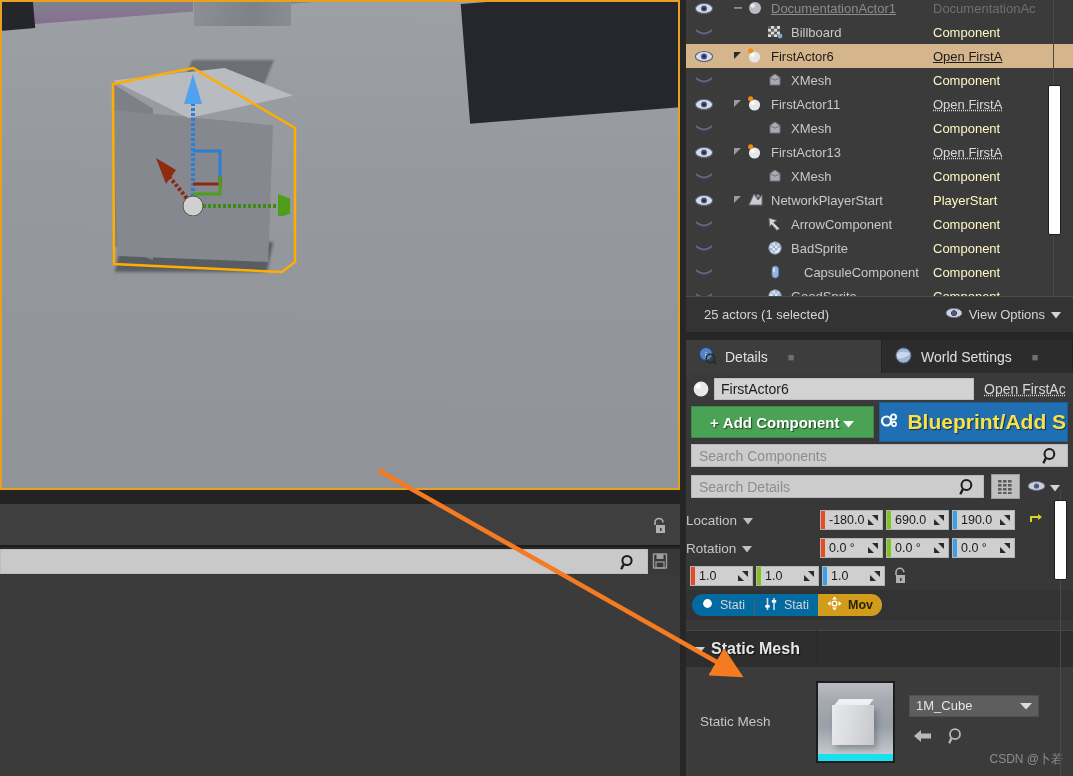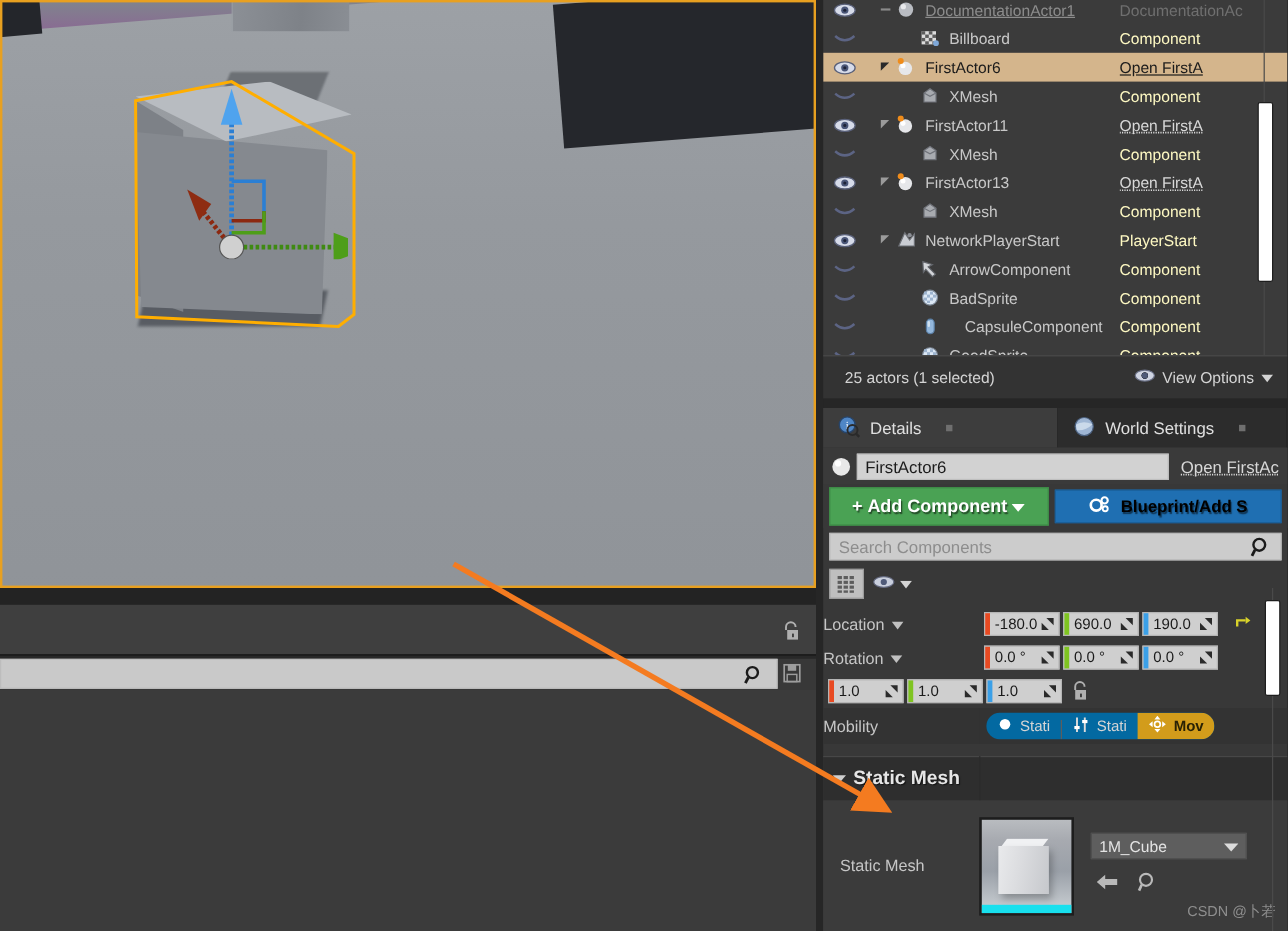--- a/index.html
+++ b/index.html
@@ -204,23 +204,23 @@
     position:absolute; left:0; top:64px; width:387px; height:36px;
     display:flex; align-items:center; gap:5px; padding:0 5px; background:#383838;
   }
   .btn-addcomp {
     width:183px; height:32px; background:#4aa254; border:1px solid #3d8a46;
     display:flex; align-items:center; justify-content:center; gap:4px;
     color:#ffffff; font-size:15px; font-weight:bold;
     text-shadow: 1px 1px 1px rgba(0,0,0,.55);
   }
   .btn-blueprint {
-    width:190px; height:28px; background:#1f6fb2; border:1px solid #1a5f99;
+    width:190px; height:40px; background:#1f6fb2; border:1px solid #1a5f99;
     display:flex; align-items:center; justify-content:center; gap:8px;
-    color:#000000; font-size:14px; font-weight:bold; overflow:hidden;
+    color:#fde047; font-size:21px; font-weight:bold; overflow:hidden;
     text-shadow: 1px 1px 1px rgba(0,0,0,.55);
   }
 
   .det-searchcomp {
     position:absolute; left:5px; top:104px; width:377px; height:23px;
     background:#cccccc; border:1px solid #b8b8b8;
     display:flex; align-items:center;
   }
   .det-searchcomp span { font-size:14px; color:#8d8d8d; padding-left:7px; }
   .det-searchcomp .sicon { position:absolute; right:7px; top:2px; }
@@ -790,20 +790,29 @@
       <span>Search Components</span>
       <span class="sicon">
         <svg width="18" height="18" viewBox="0 0 18 18">
           <circle cx="7.4" cy="7" r="4.9" fill="none" stroke="#1b1b1b" stroke-width="2"></circle>
           <line x1="3.8" y1="11.2" x2="1.3" y2="16.3" stroke="#1b1b1b" stroke-width="2.4"></line>
         </svg>
       </span>
     </div>
 
     <div class="det-searchdet-row">
+      <div class="det-searchdet">
+        <span>Search Details</span>
+        <span class="sicon">
+          <svg width="18" height="18" viewBox="0 0 18 18">
+            <circle cx="7.4" cy="7" r="4.9" fill="none" stroke="#1b1b1b" stroke-width="2"></circle>
+            <line x1="3.8" y1="11.2" x2="1.3" y2="16.3" stroke="#1b1b1b" stroke-width="2.4"></line>
+          </svg>
+        </span>
+      </div>
       <div class="det-gridbtn">
         <svg width="18" height="16" viewBox="0 0 18 16">
           <g fill="#5d5d5d">
             <rect x="1" y="1" width="3.6" height="2.6"></rect>
               <rect x="6" y="1" width="3.6" height="2.6"></rect>
               <rect x="11" y="1" width="3.6" height="2.6"></rect>
             <rect x="1" y="5" width="3.6" height="2.6"></rect>
               <rect x="6" y="5" width="3.6" height="2.6"></rect>
               <rect x="11" y="5" width="3.6" height="2.6"></rect>
             <rect x="1" y="9" width="3.6" height="2.6"></rect>
@@ -958,23 +967,20 @@
       <div class="prop-extra" style="margin-left:7px;">
         <svg width="16" height="18" viewBox="0 0 16 18">
           <path d="M4 8 V5.2 A3.9 3.9 0 0 1 11.8 5.2" fill="none" stroke="#b0b0b0" stroke-width="1.6"></path>
           <rect x="4" y="8" width="9" height="8" fill="#b0b0b0"></rect>
           <rect x="8" y="11" width="1.6" height="3" fill="#3b3b3b"></rect>
         </svg>
       </div>
     </div>
 
     <div class="prop-row alt" style="top:250px; height:30px;">
-      <div class="prop-label-cell" style="height:30px;">
-        <span>Mobility</span>
-      </div>
       <div class="mobility-group">
         <div class="mob-btn">
           <span>
             <svg width="13" height="13" viewBox="0 0 13 13">
                 <circle cx="6.5" cy="6.5" r="4.4" fill="#ffffff"></circle>
               </svg>
           </span>
           <span>Stati</span>
         </div>
         <div class="mob-sep"></div>

